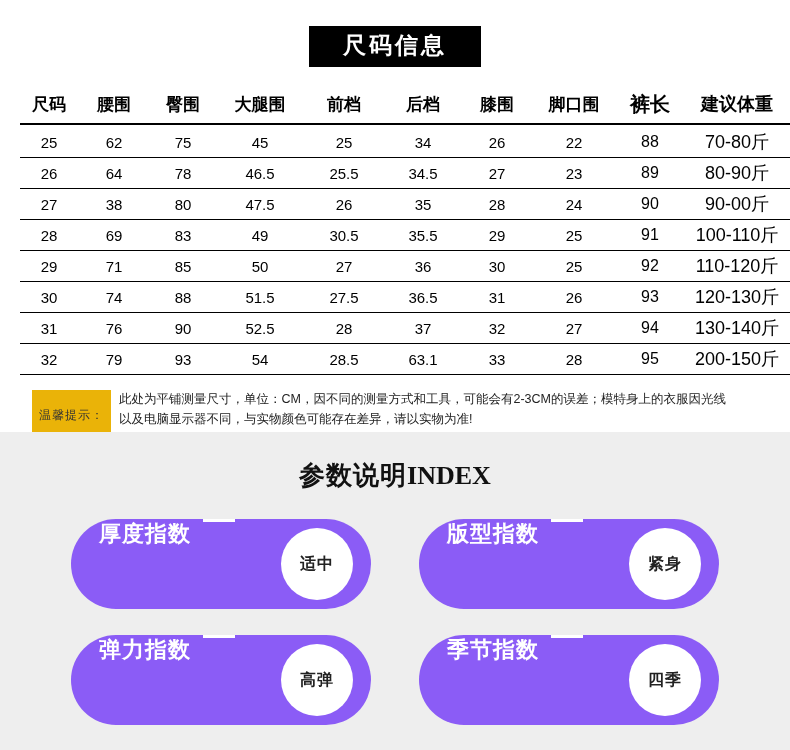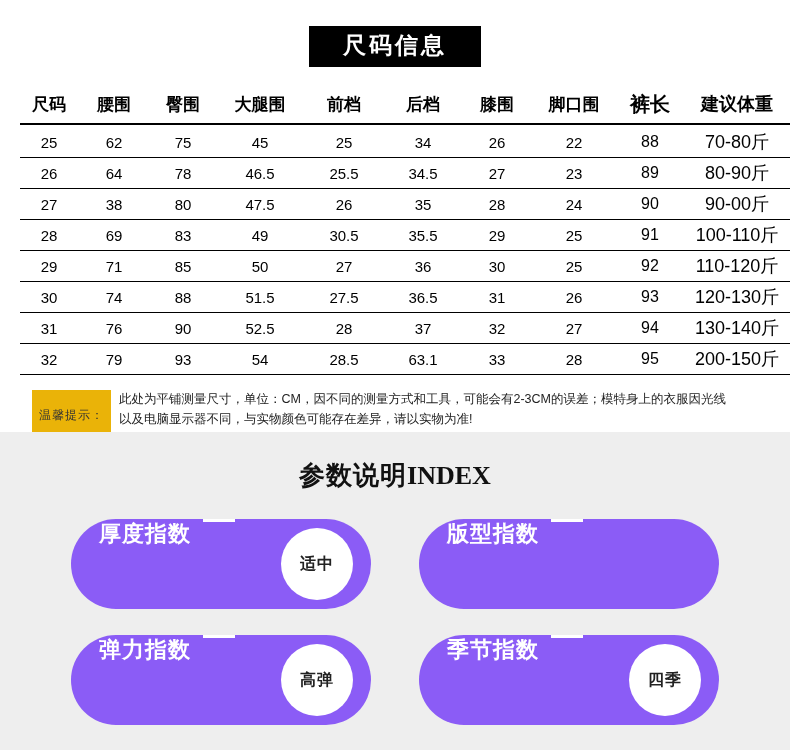--- a/index.html
+++ b/index.html
@@ -336,20 +336,21 @@
 
     <div class="index-grid">
       <div class="index-card">
         <span class="index-label">厚度指数</span>
         <span class="index-dash"></span>
         <span class="index-value">适中</span>
       </div>
       <div class="index-card">
         <span class="index-label">版型指数</span>
         <span class="index-dash"></span>
+        <span class="index-value">紧身</span>
       </div>
       <div class="index-card">
         <span class="index-label">弹力指数</span>
         <span class="index-dash"></span>
         <span class="index-value">高弹</span>
       </div>
       <div class="index-card">
         <span class="index-label">季节指数</span>
         <span class="index-dash"></span>
         <span class="index-value">四季</span>

